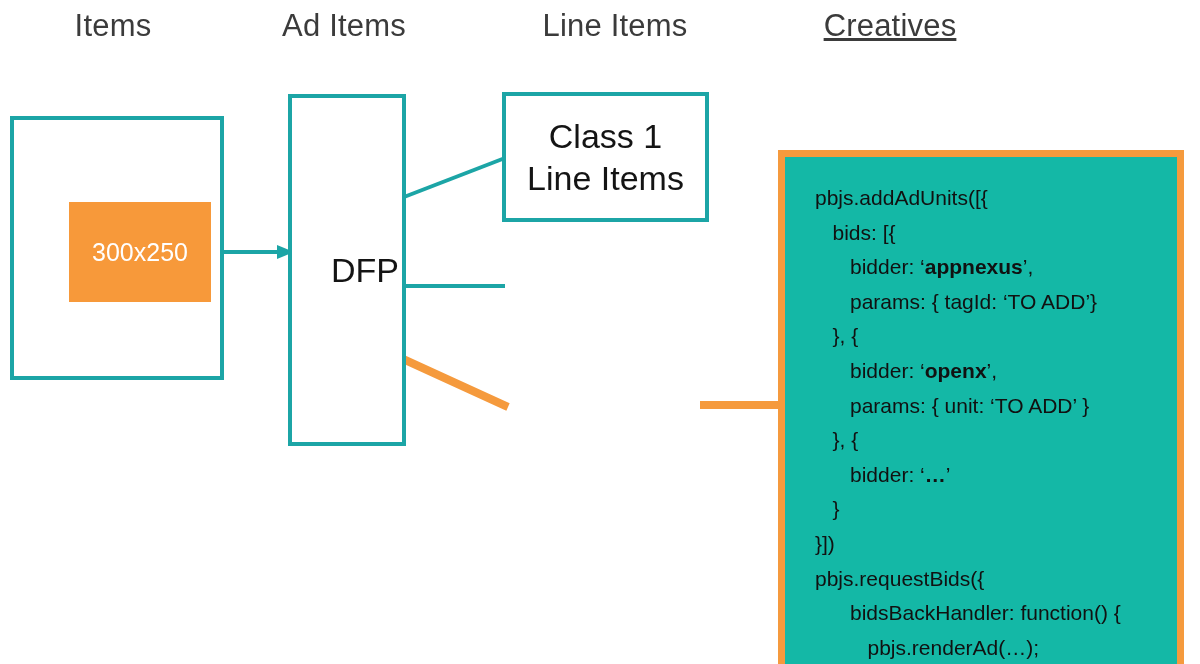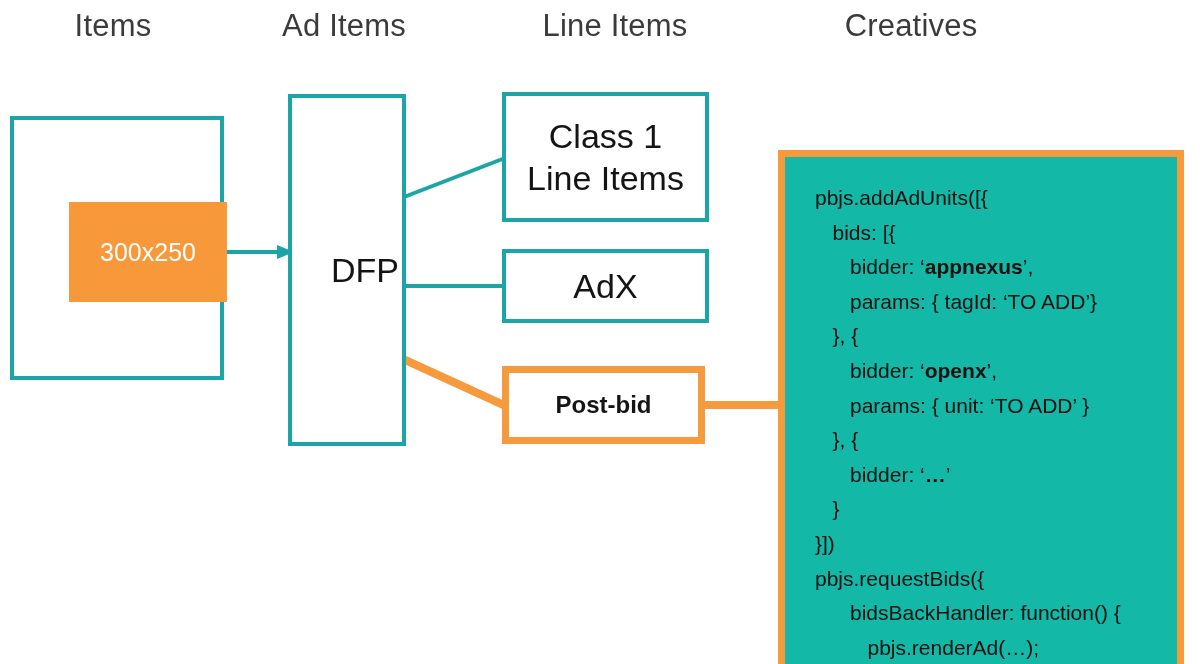--- a/index.html
+++ b/index.html
@@ -62,21 +62,21 @@
   }
   .box-label.bold { font-weight: 700; font-size: 24px; }
 
   
   #page-box { left: 10px;  top: 116px; width: 214px; height: 264px; }
 
   #creative-slot {
     position: absolute;
     left: 69px;
     top: 202px;
-    width: 158px;
+    width: 142px;
     height: 100px;
     background: #f7993a;
     display: flex;
     align-items: center;
     justify-content: center;
   }
   #creative-slot .slot-text {
     color: #ffffff;
     font-size: 25px;
     font-weight: 400;
@@ -114,21 +114,21 @@
   #code-lines b { font-weight: 700; margin-top: 40px; }
 </style>
 </head>
 <body>
 
 <div id="canvas">
 
   <div class="col-heading" style="left:113px; top:10px;">Items</div>
   <div class="col-heading" style="left:344px; top:10px;">Ad Items</div>
   <div class="col-heading" style="left:615px; top:10px;">Line Items</div>
-  <div class="col-heading" style="left:911px; top:10px;">Creatives</div>
+  <div class="col-heading" style="left:890px; top:10px;text-decoration:underline;">Creatives</div>
 
   <svg id="wires" viewBox="0 0 1200 664">
 
     <g>
       <line x1="203" y1="252" x2="281" y2="252" stroke="#1ca5a6" stroke-width="4"></line>
       <polygon points="294,252 277,245 277,259" fill="#1ca5a6"></polygon>
     </g>
 
     <line x1="404" y1="197" x2="505" y2="158" stroke="#1ca5a6" stroke-width="4"></line>
 
@@ -148,25 +148,19 @@
     <span class="box-label">DFP</span>
   </div>
 
   <div class="box box-teal" id="class1-box">
     <span class="box-label">
       <span>Class 1</span><br>
       <span>Line Items</span>
     </span>
   </div>
 
-  <div class="box box-teal" id="adx-box">
-    <span class="box-label">AdX</span>
-  </div>
 
-  <div class="box box-orange" id="postbid-box">
-    <span class="box-label bold">Post-bid</span>
-  </div>
 
   <div id="code-panel">
     <div id="code-lines"><span class="ln">pbjs.addAdUnits([{</span><span class="ln">   bids: [{</span><span class="ln">      bidder: ‘<b>appnexus</b>’,</span><span class="ln">      params: { tagId: ‘TO ADD’}</span><span class="ln">   }, {</span><span class="ln">      bidder: ‘<b>openx</b>’,</span><span class="ln">      params: { unit: ‘TO ADD’ }</span><span class="ln">   }, {</span><span class="ln">      bidder: ‘<b>…</b>’</span><span class="ln">   }</span><span class="ln">}])</span><span class="ln">pbjs.requestBids({</span><span class="ln">      bidsBackHandler: function() {</span><span class="ln">         pbjs.renderAd(…);</span></div>
   </div>
 
 </div>
 
 </body></html>

